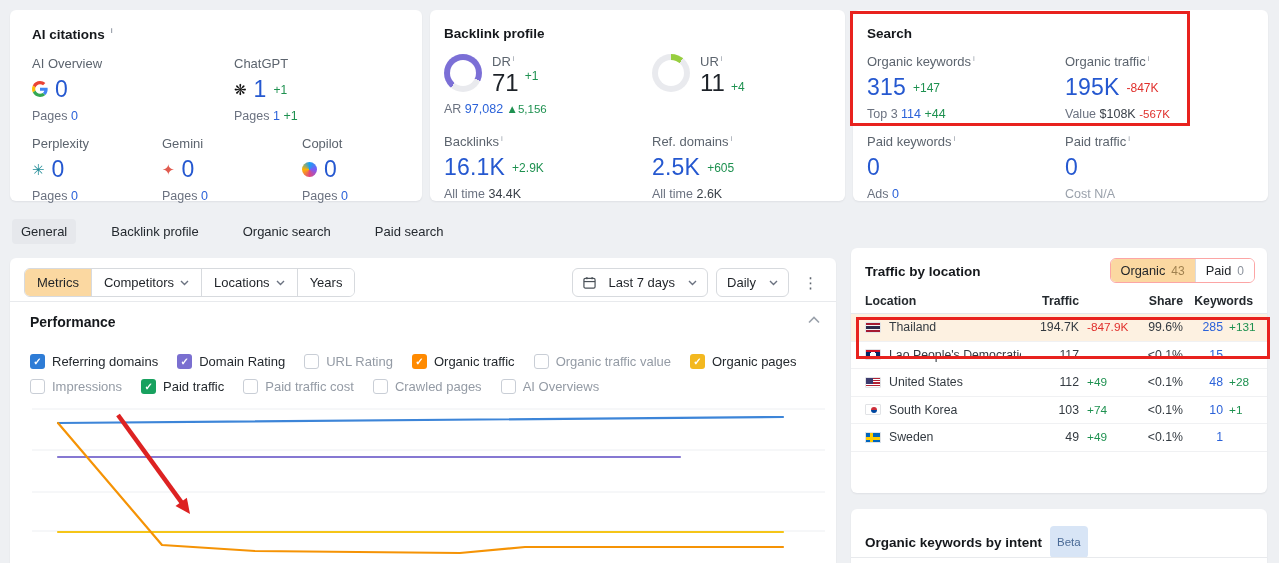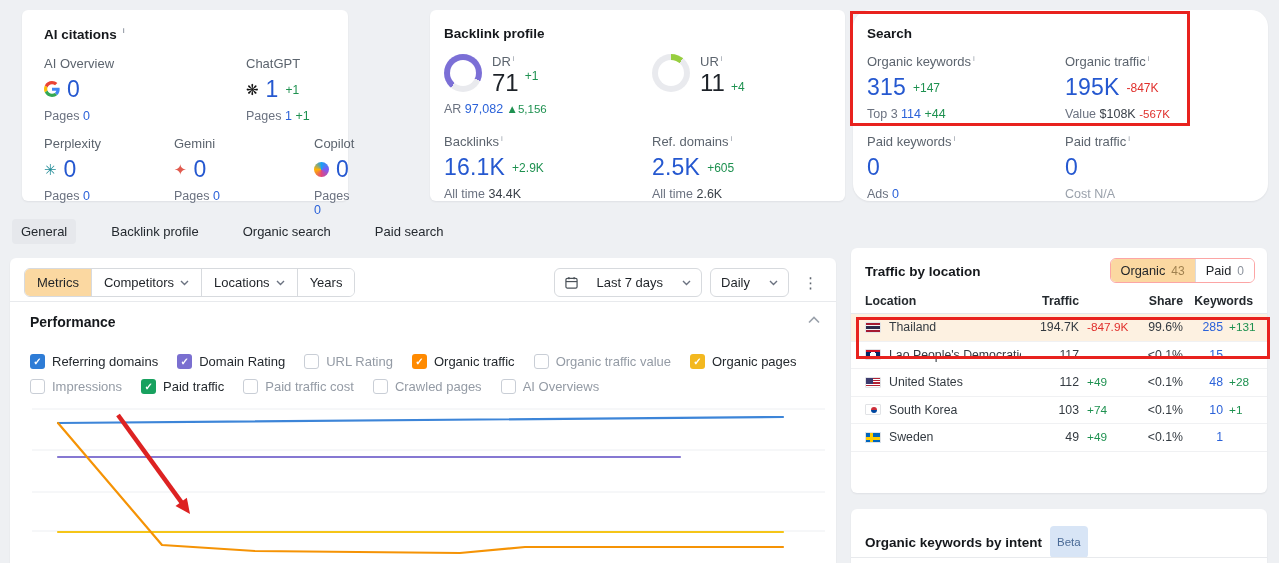--- a/index.html
+++ b/index.html
@@ -29,21 +29,21 @@
   .pair { display:flex; align-items:flex-start; gap:10px; }
   
   .tabs { position:absolute; left:12px; top:219px; display:flex; align-items:center; gap:26px; font-size:13px; }
   .tab { color:#24292f; padding:5px 9px; border-radius:4px; cursor:pointer; }
   .tab.sel { background:#e6e8ec; }
   
   .seg-group { display:inline-flex; border:1px solid #d7dade; border-radius:6px; overflow:hidden; font-size:13px; }
   .seg { padding:6px 12px; background:#fff; border-left:1px solid #d7dade; display:flex; align-items:center; gap:6px; cursor:pointer; }
   .seg:first-child { border-left:none; }
   .seg.hl { background:#fbd8a1; }
-  .btn { display:inline-flex; align-items:center; gap:19px; border:1px solid #d7dade; border-radius:6px; background:#fff; padding:6px 10px; font-size:13px; cursor:pointer; }
+  .btn { display:inline-flex; align-items:center; gap:13px; border:1px solid #d7dade; border-radius:6px; background:#fff; padding:6px 10px; font-size:13px; cursor:pointer; }
   .kebab { font-size:15px; color:#5f6670; letter-spacing:0; padding:4px 6px; cursor:pointer; }
   .chev { width:9px; height:6px; }
   
   .cbs { position:absolute; left:20px; top:96px; width:790px; display:flex; flex-wrap:wrap; column-gap:19px; row-gap:10px; font-size:13px; }
   .cb { display:flex; align-items:center; gap:7px; cursor:pointer; }
   .cb-box { width:15px; height:15px; border-radius:3px; display:flex; align-items:center; justify-content:center;
             color:#fff; font-size:10px; font-weight:bold; }
   .cb-box.unchecked { background:#fff; border:1px solid #c9ced6; }
   .cb .lbl { color:#24292e; }
   .cb.off .lbl { color:#949ba5; }
@@ -76,21 +76,21 @@
   .toggle .cnt { color:#8b929c; font-size:12px; }
   .toggle .opt.on .cnt { color:#a0814f; }
   .pager { position:absolute; left:14px; bottom:10px; display:flex; align-items:center; gap:26px; font-size:13px; }
   .badge { background:#d8e5f6; color:#4a6a96; font-size:11.5px; padding:10px 7px; border-radius:4px; margin-left:8px; }
   .redbox { position:absolute; border:3px solid #e8221e; z-index:30; pointer-events:none; }
   .divider { position:absolute; left:0; right:0; border-top:1px solid #e8eaed; }
 </style>
 </head>
 <body>
 
-<div class="card" style="left:10px; top:10px; width:326px; height:191px;margin-left:12px;">
+<div class="card" style="left:10px; top:10px; width:412px; height:191px;">
   <div class="card-title sup-i" style="position:absolute;left:22px;top:16px;">
     <span>AI citations</span>
   </div>
   <div class="metric" style="left:22px;top:46px;">
     <div class="m-label">AI Overview</div>
     <div class="vrow">
       <span class="ai-glyph"><svg width="16" height="16" viewBox="0 0 48 48">
             <path fill="#EA4335" d="M24 9.5c3.54 0 6.71 1.22 9.21 3.6l6.85-6.85C35.9 2.38 30.47 0 24 0 14.62 0 6.51 5.38 2.56 13.22l7.98 6.19C12.43 13.72 17.74 9.5 24 9.5z"></path>
             <path fill="#4285F4" d="M46.98 24.55c0-1.57-.15-3.09-.38-4.55H24v9.02h12.94c-.58 2.96-2.26 5.48-4.78 7.18l7.73 6c4.51-4.18 7.09-10.36 7.09-17.65z"></path>
             <path fill="#FBBC05" d="M10.53 28.59c-.48-1.45-.76-2.99-.76-4.59s.27-3.14.76-4.59l-7.98-6.19C.92 16.46 0 20.12 0 24c0 3.88.92 7.54 2.56 10.78l7.97-6.19z"></path>
@@ -197,21 +197,21 @@
       <span class="big">2.5K</span>
       <span class="delta pos">+605</span>
     </div>
     <div class="sub">
       <span>All time</span>
       <span class="dark">2.6K</span>
     </div>
   </div>
 </div>
 
-<div class="card" style="left:853px; top:10px; width:415px; height:191px;border-radius:17px;">
+<div class="card" style="left:853px; top:10px; width:415px; height:191px;">
   <div class="card-title" style="position:absolute;left:14px;top:16px;">Search</div>
   <div class="metric" style="left:14px;top:44px;">
     <div class="m-label sup-i"><span>Organic keywords</span></div>
     <div class="vrow">
       <span class="big">315</span>
       <span class="delta pos">+147</span>
     </div>
     <div class="sub">
       <span>Top 3</span>
       <span class="blue">114</span>

